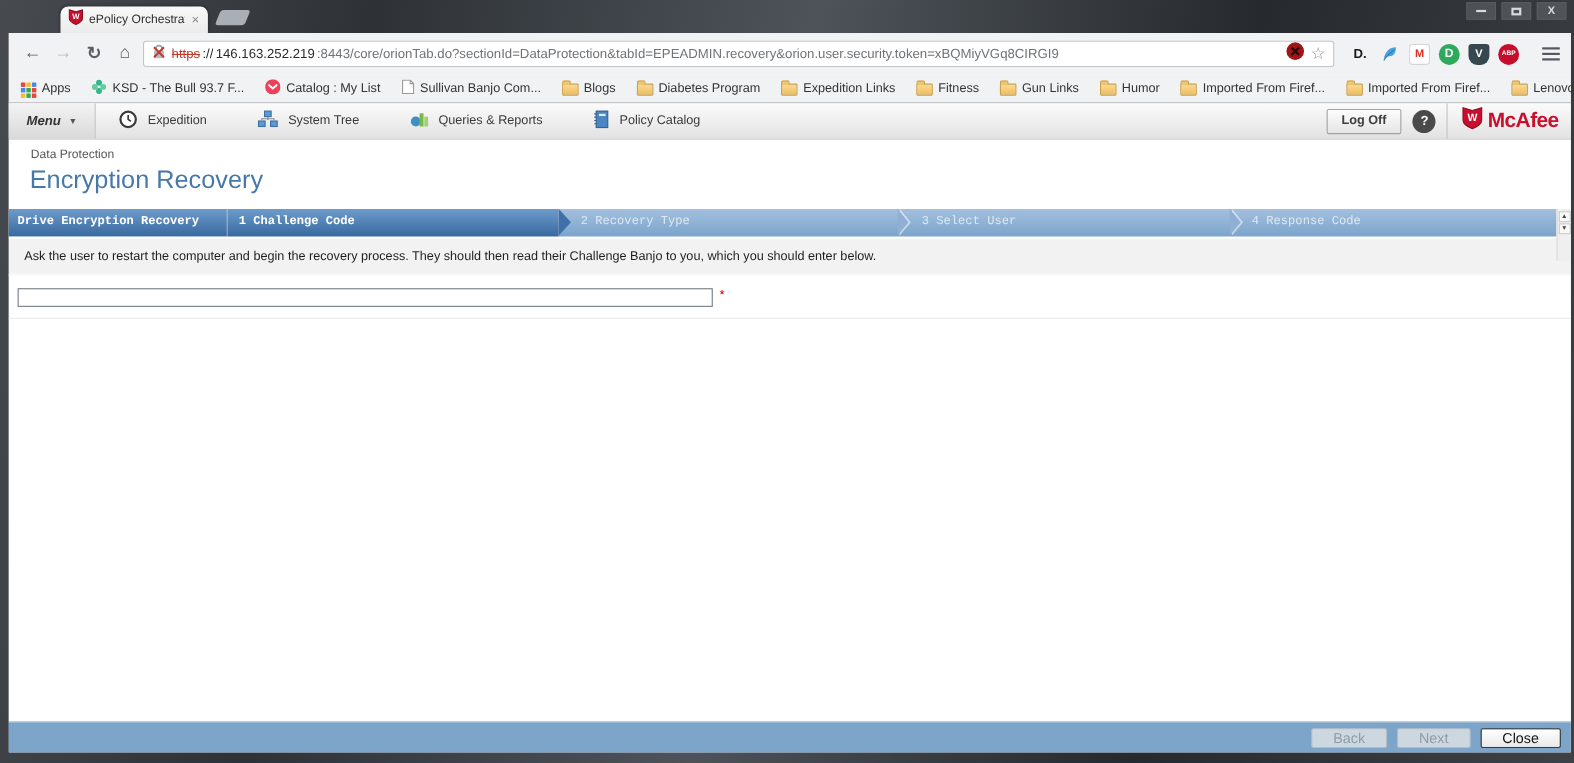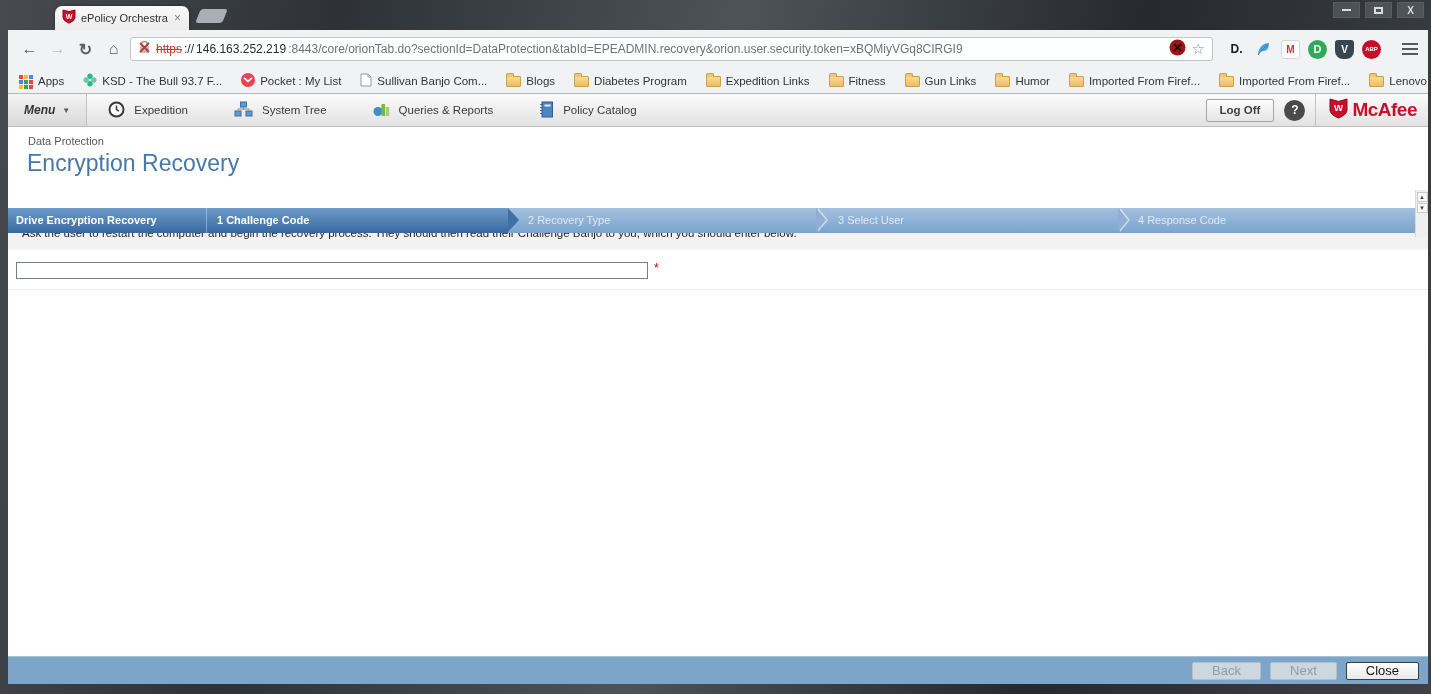--- a/index.html
+++ b/index.html
@@ -78,21 +78,21 @@
     border-left:1px solid #c2c2c2; }
   .brand-text { color:#c8102e; font-size:19px; font-weight:bold; letter-spacing:-0.5px; }
 
   
   .appheader { height:62px; background:#fff; position:relative; }
   .breadcrumb { position:absolute; left:20px; top:8px; font-size:11px; color:#585858; }
   .page-title { position:absolute; left:19px; top:23px; font-size:23px; color:#4678aa; }
 
   
   .wizardrow { height:27px; background:#fff; position:relative; display:flex; align-items:flex-start; }
-  .wizard { display:flex; flex:1; height:25px; margin-right:13px; margin-top:19px; font-size:11px; line-height:25px; }
+  .wizard { display:flex; flex:1; height:25px; margin-right:13px; margin-top:1px; font-size:11px; line-height:25px;font-family:Liberation Mono, monospace; }
   .seg { position:relative; white-space:nowrap; }
   .seg-dark { background:linear-gradient(#6d9bcb,#38699f); color:#fff; font-weight:bold; }
   .seg-title { width:199px; padding-left:8px; border-right:1px solid rgba(255,255,255,.35); }
   .seg-active { width:301px; padding-left:10px; }
   .seg-light { background:linear-gradient(#a3c0de,#7ba4cc); color:#dde9f5; }
   .s2 { width:310px; padding-left:20px; }
   .s3 { width:302px; padding-left:20px; }
   .s4 { flex:1; padding-left:18px; }
   .chev-dark { position:absolute; right:-11px; top:0; width:0; height:0; z-index:2;
     border-top:12.5px solid transparent; border-bottom:12.5px solid transparent; border-left:11px solid #3f70a6; }
@@ -212,21 +212,21 @@
               <circle cx="3.2" cy="7" r="2.7" fill="#67c9a0"></circle>
               <circle cx="10.8" cy="7" r="2.7" fill="#67c9a0"></circle>
             </svg></span>
           <span>KSD - The Bull 93.7 F...</span>
         </span>
       <span class="bm">
           <span><svg width="14" height="14" viewBox="0 0 14 14">
               <circle cx="7" cy="7" r="7" fill="#ee4056"></circle>
               <path d="M3.6 5.4 L7 8.4 L10.4 5.4" fill="none" stroke="#ffffff" stroke-width="1.8" stroke-linecap="round"></path>
             </svg></span>
-          <span>Pocket : My List</span>
+          <span>Catalog : My List</span>
         </span>
       <span class="bm">
           <span><svg width="12" height="14" viewBox="0 0 12 14">
               <path d="M1 1 h7 l3 3 v9 H1 z" fill="#ffffff" stroke="#9a9a9a"></path>
               <path d="M8 1 v3 h3" fill="none" stroke="#9a9a9a"></path>
             </svg></span>
           <span>Sullivan Banjo Com...</span>
         </span>
       <span class="bm">
           <span class="folder-glyph"></span>

